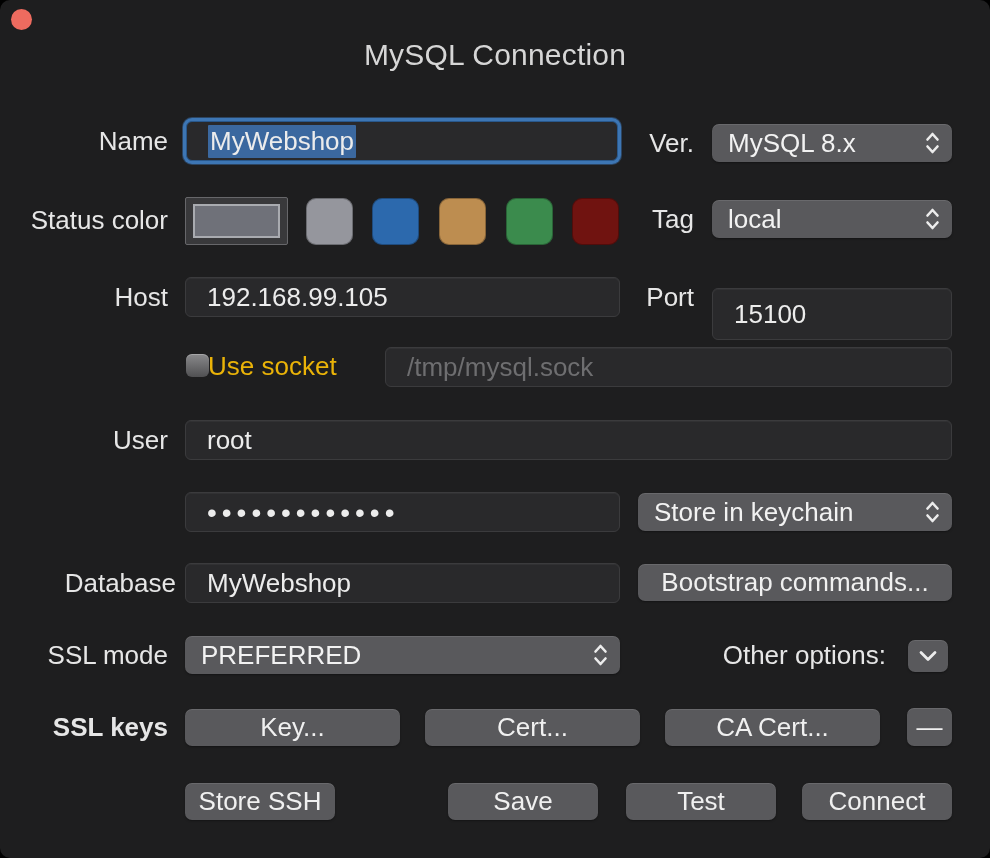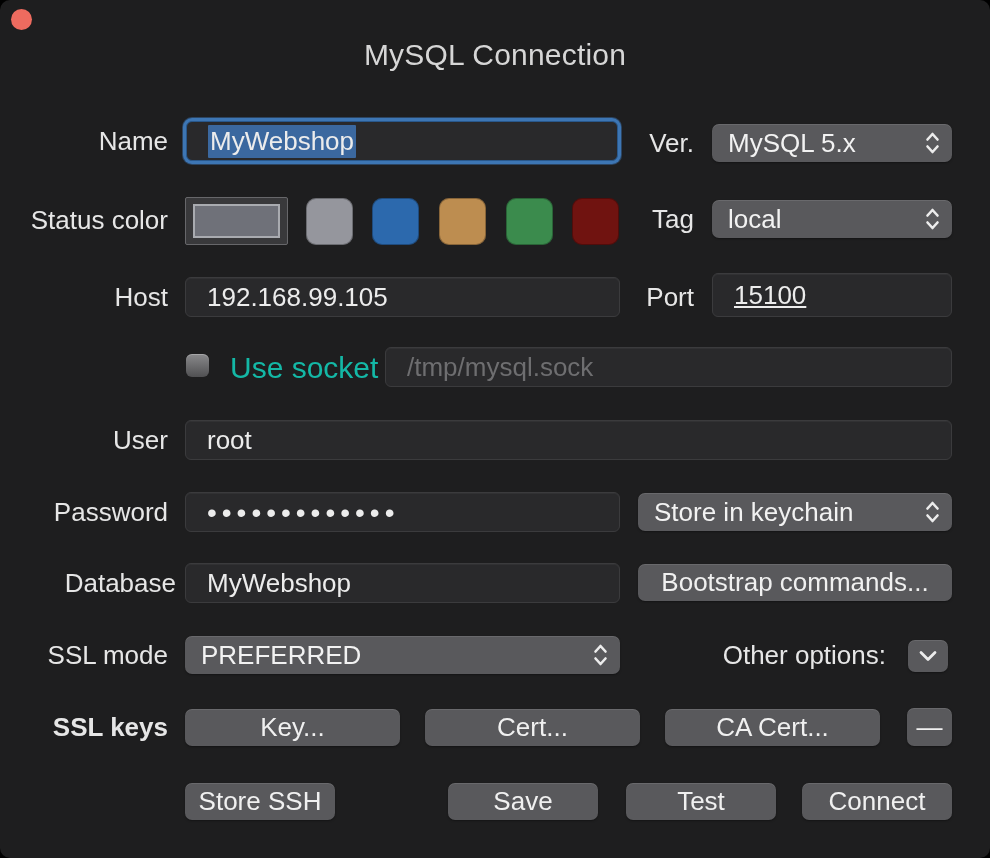--- a/index.html
+++ b/index.html
@@ -36,38 +36,38 @@
   .swatch { position:absolute; width:47px; height:47px; border-radius:10px;
     box-shadow: inset 0 0 0 1px rgba(0,0,0,0.28); }
   .well { position:absolute; left:185px; top:197px; width:103px; height:48px;
     background:#39393b; border:1px solid #67676a; box-sizing:border-box;
     padding:6px 7px; border-radius:2px; }
   .well-inner { width:100%; height:100%; box-sizing:border-box;
     border:2px solid #a9abb0; }
   .checkbox { position:absolute; left:186px; top:354px; width:23px; height:23px;
     border-radius:6px; background:linear-gradient(180deg,#8a8a8c,#505052);
     box-shadow: inset 0 1px 0 rgba(255,255,255,0.25); }
-  .cklabel { position:absolute; left:230px; top:351px; font-size:30px; color:#14b8a6; }
+  .cklabel { position:absolute; left:208px; top:351px; font-size:26px; color:#eab308; }
 </style>
 </head>
 <body>
 
 <div class="window">
 
   <div class="traffic" style="background: rgb(237, 107, 95);"></div>
 
   <div class="title">MySQL Connection</div>
 
   <div class="rlabel" style="left:0;top:121px;height:40px;">Name</div>
   <div class="field focused" style="left:186px;top:121px;width:432px;height:40px;">
     <span class="sel-hl">MyWebshop</span>
   </div>
   <div class="rlabel" style="left:526px;top:124px;height:38px;">Ver.</div>
   <div class="select" style="left:712px;top:124px;width:240px;height:38px;">
-    <span>MySQL 5.x</span>
+    <span>MySQL 8.x</span>
     <svg class="chev" width="17" height="27" viewBox="0 0 17 27">
       <path d="M3.5 10 L8.5 4.5 L13.5 10" stroke="#ececec" stroke-width="2.6" fill="none" stroke-linecap="round" stroke-linejoin="round"></path>
       <path d="M3.5 17 L8.5 22.5 L13.5 17" stroke="#ececec" stroke-width="2.6" fill="none" stroke-linecap="round" stroke-linejoin="round"></path>
     </svg>
   </div>
 
   <div class="rlabel" style="left:0;top:200px;height:40px;">Status color</div>
   <div class="well">
     <div class="well-inner" style="background: rgb(111, 113, 121);"></div>
   </div>
@@ -83,36 +83,35 @@
       <path d="M3.5 10 L8.5 4.5 L13.5 10" stroke="#ececec" stroke-width="2.6" fill="none" stroke-linecap="round" stroke-linejoin="round"></path>
       <path d="M3.5 17 L8.5 22.5 L13.5 17" stroke="#ececec" stroke-width="2.6" fill="none" stroke-linecap="round" stroke-linejoin="round"></path>
     </svg>
   </div>
 
   <div class="rlabel" style="left:0;top:277px;height:40px;">Host</div>
   <div class="field" style="left:185px;top:277px;width:435px;height:40px;">
     <span>192.168.99.105</span>
   </div>
   <div class="rlabel" style="left:526px;top:277px;height:40px;">Port</div>
-  <div class="field" style="left:712px;top:273px;width:240px;height:44px;text-decoration:underline;">
+  <div class="field" style="left:712px;top:288px;width:240px;height:52px;">
     <span>15100</span>
   </div>
 
   <div class="checkbox"></div>
   <div class="cklabel">Use socket</div>
   <div class="field" style="left:385px;top:347px;width:567px;height:40px;">
     <span class="placeholder">/tmp/mysql.sock</span>
   </div>
 
   <div class="rlabel" style="left:0;top:420px;height:40px;">User</div>
   <div class="field" style="left:185px;top:420px;width:767px;height:40px;">
     <span>root</span>
   </div>
 
-  <div class="rlabel" style="left:0;top:492px;height:40px;">Password</div>
   <div class="field" style="left:185px;top:492px;width:435px;height:40px;">
     <span class="dots">•••••••••••••</span>
   </div>
   <div class="select" style="left:638px;top:493px;width:314px;height:38px;">
     <span>Store in keychain</span>
     <svg class="chev" width="17" height="27" viewBox="0 0 17 27">
       <path d="M3.5 10 L8.5 4.5 L13.5 10" stroke="#ececec" stroke-width="2.6" fill="none" stroke-linecap="round" stroke-linejoin="round"></path>
       <path d="M3.5 17 L8.5 22.5 L13.5 17" stroke="#ececec" stroke-width="2.6" fill="none" stroke-linecap="round" stroke-linejoin="round"></path>
     </svg>
   </div>

